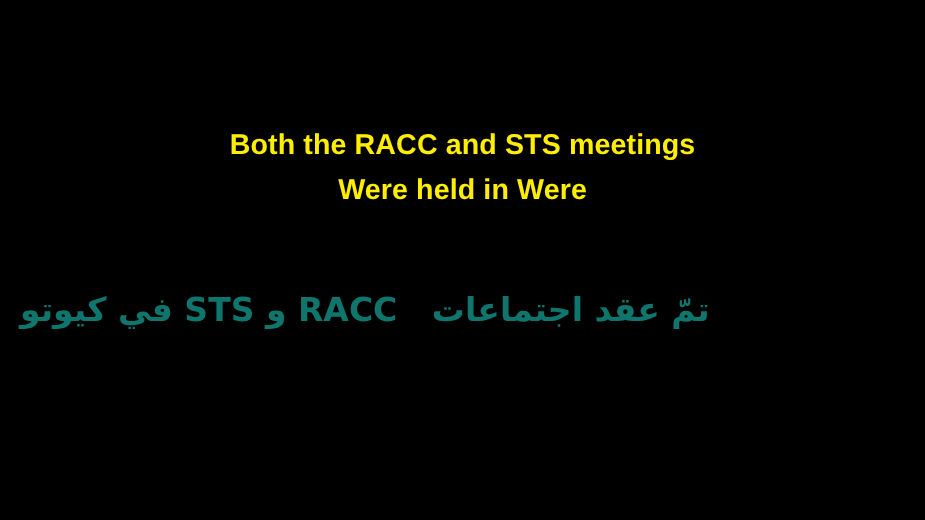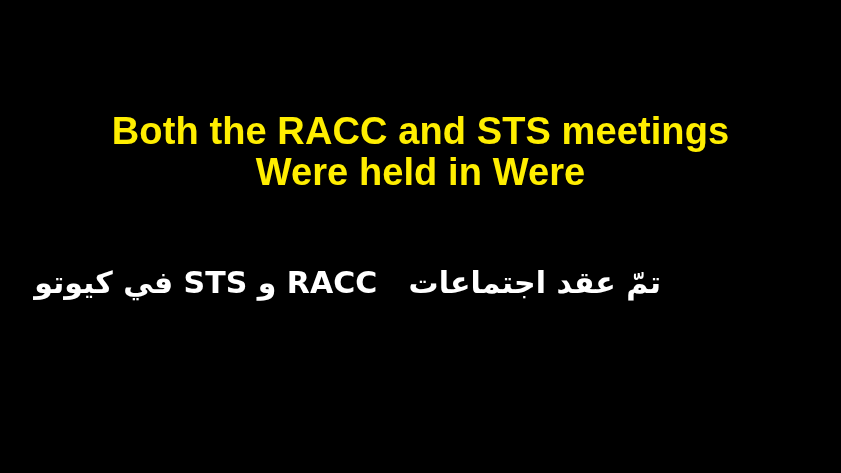--- a/index.html
+++ b/index.html
@@ -24,45 +24,44 @@
 
   
   .caption-en {
     position: absolute;
     left: 0;
     top: 111px;
     width: 841px;
     text-align: center;
     color: #ffee00;
     font-weight: bold;
-    font-size: 38px;
+    font-size: 26px;
     line-height: 41px;
     letter-spacing: 0.1px;
     white-space: nowrap;
   }
   .caption-en .line {
     display: block;
   }
 
   
   .caption-ar {
     position: absolute;
     left: 0;
     top: 226px;
     width: 705px;
     text-align: center;
-    color: #ffffff;
+    color: #0f766e;
     font-weight: bold;
     font-size: 30px;
     line-height: 38px;
     direction: rtl;
     unicode-bidi: isolate;
     white-space: pre;
     font-family: "DejaVu Sans", "Liberation Sans", sans-serif;
-    margin-left: 16px;
   }
 </style>
 </head>
 <body>
 
 <div id="caption-frame">
 
   <div class="caption-en">
     <span class="line">Both the RACC and STS meetings</span>
     <span class="line">Were held in Were</span>

